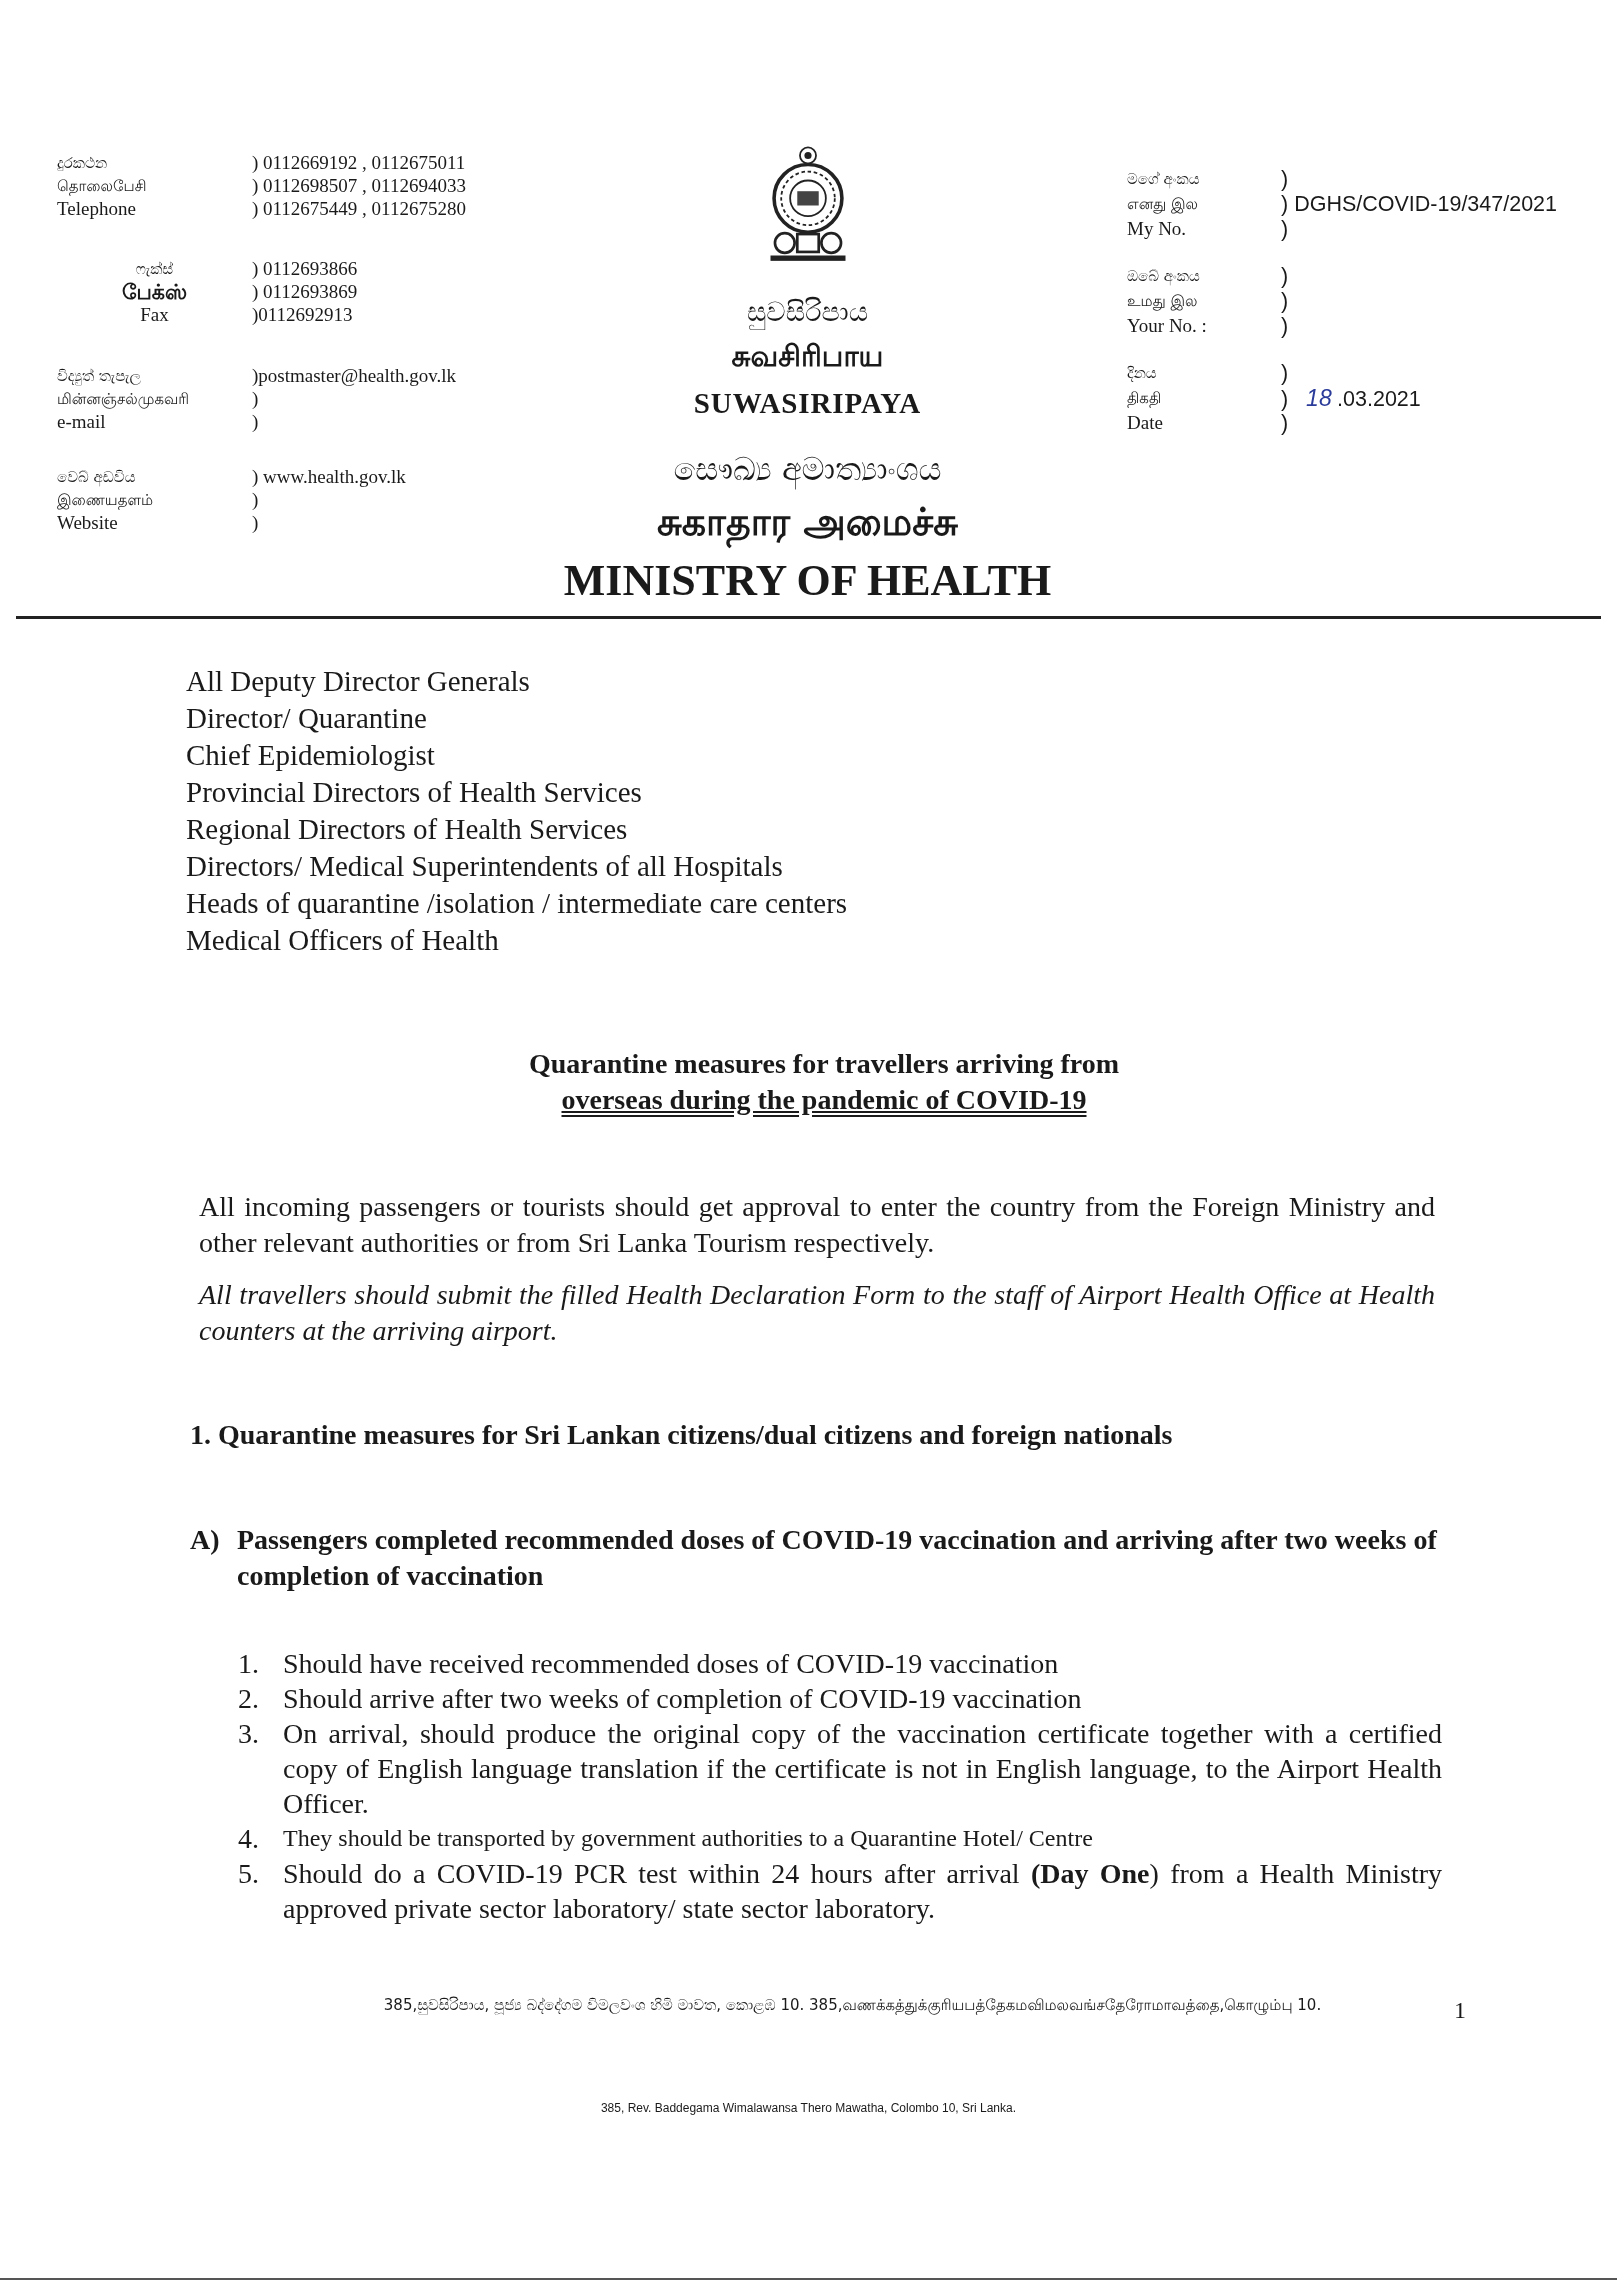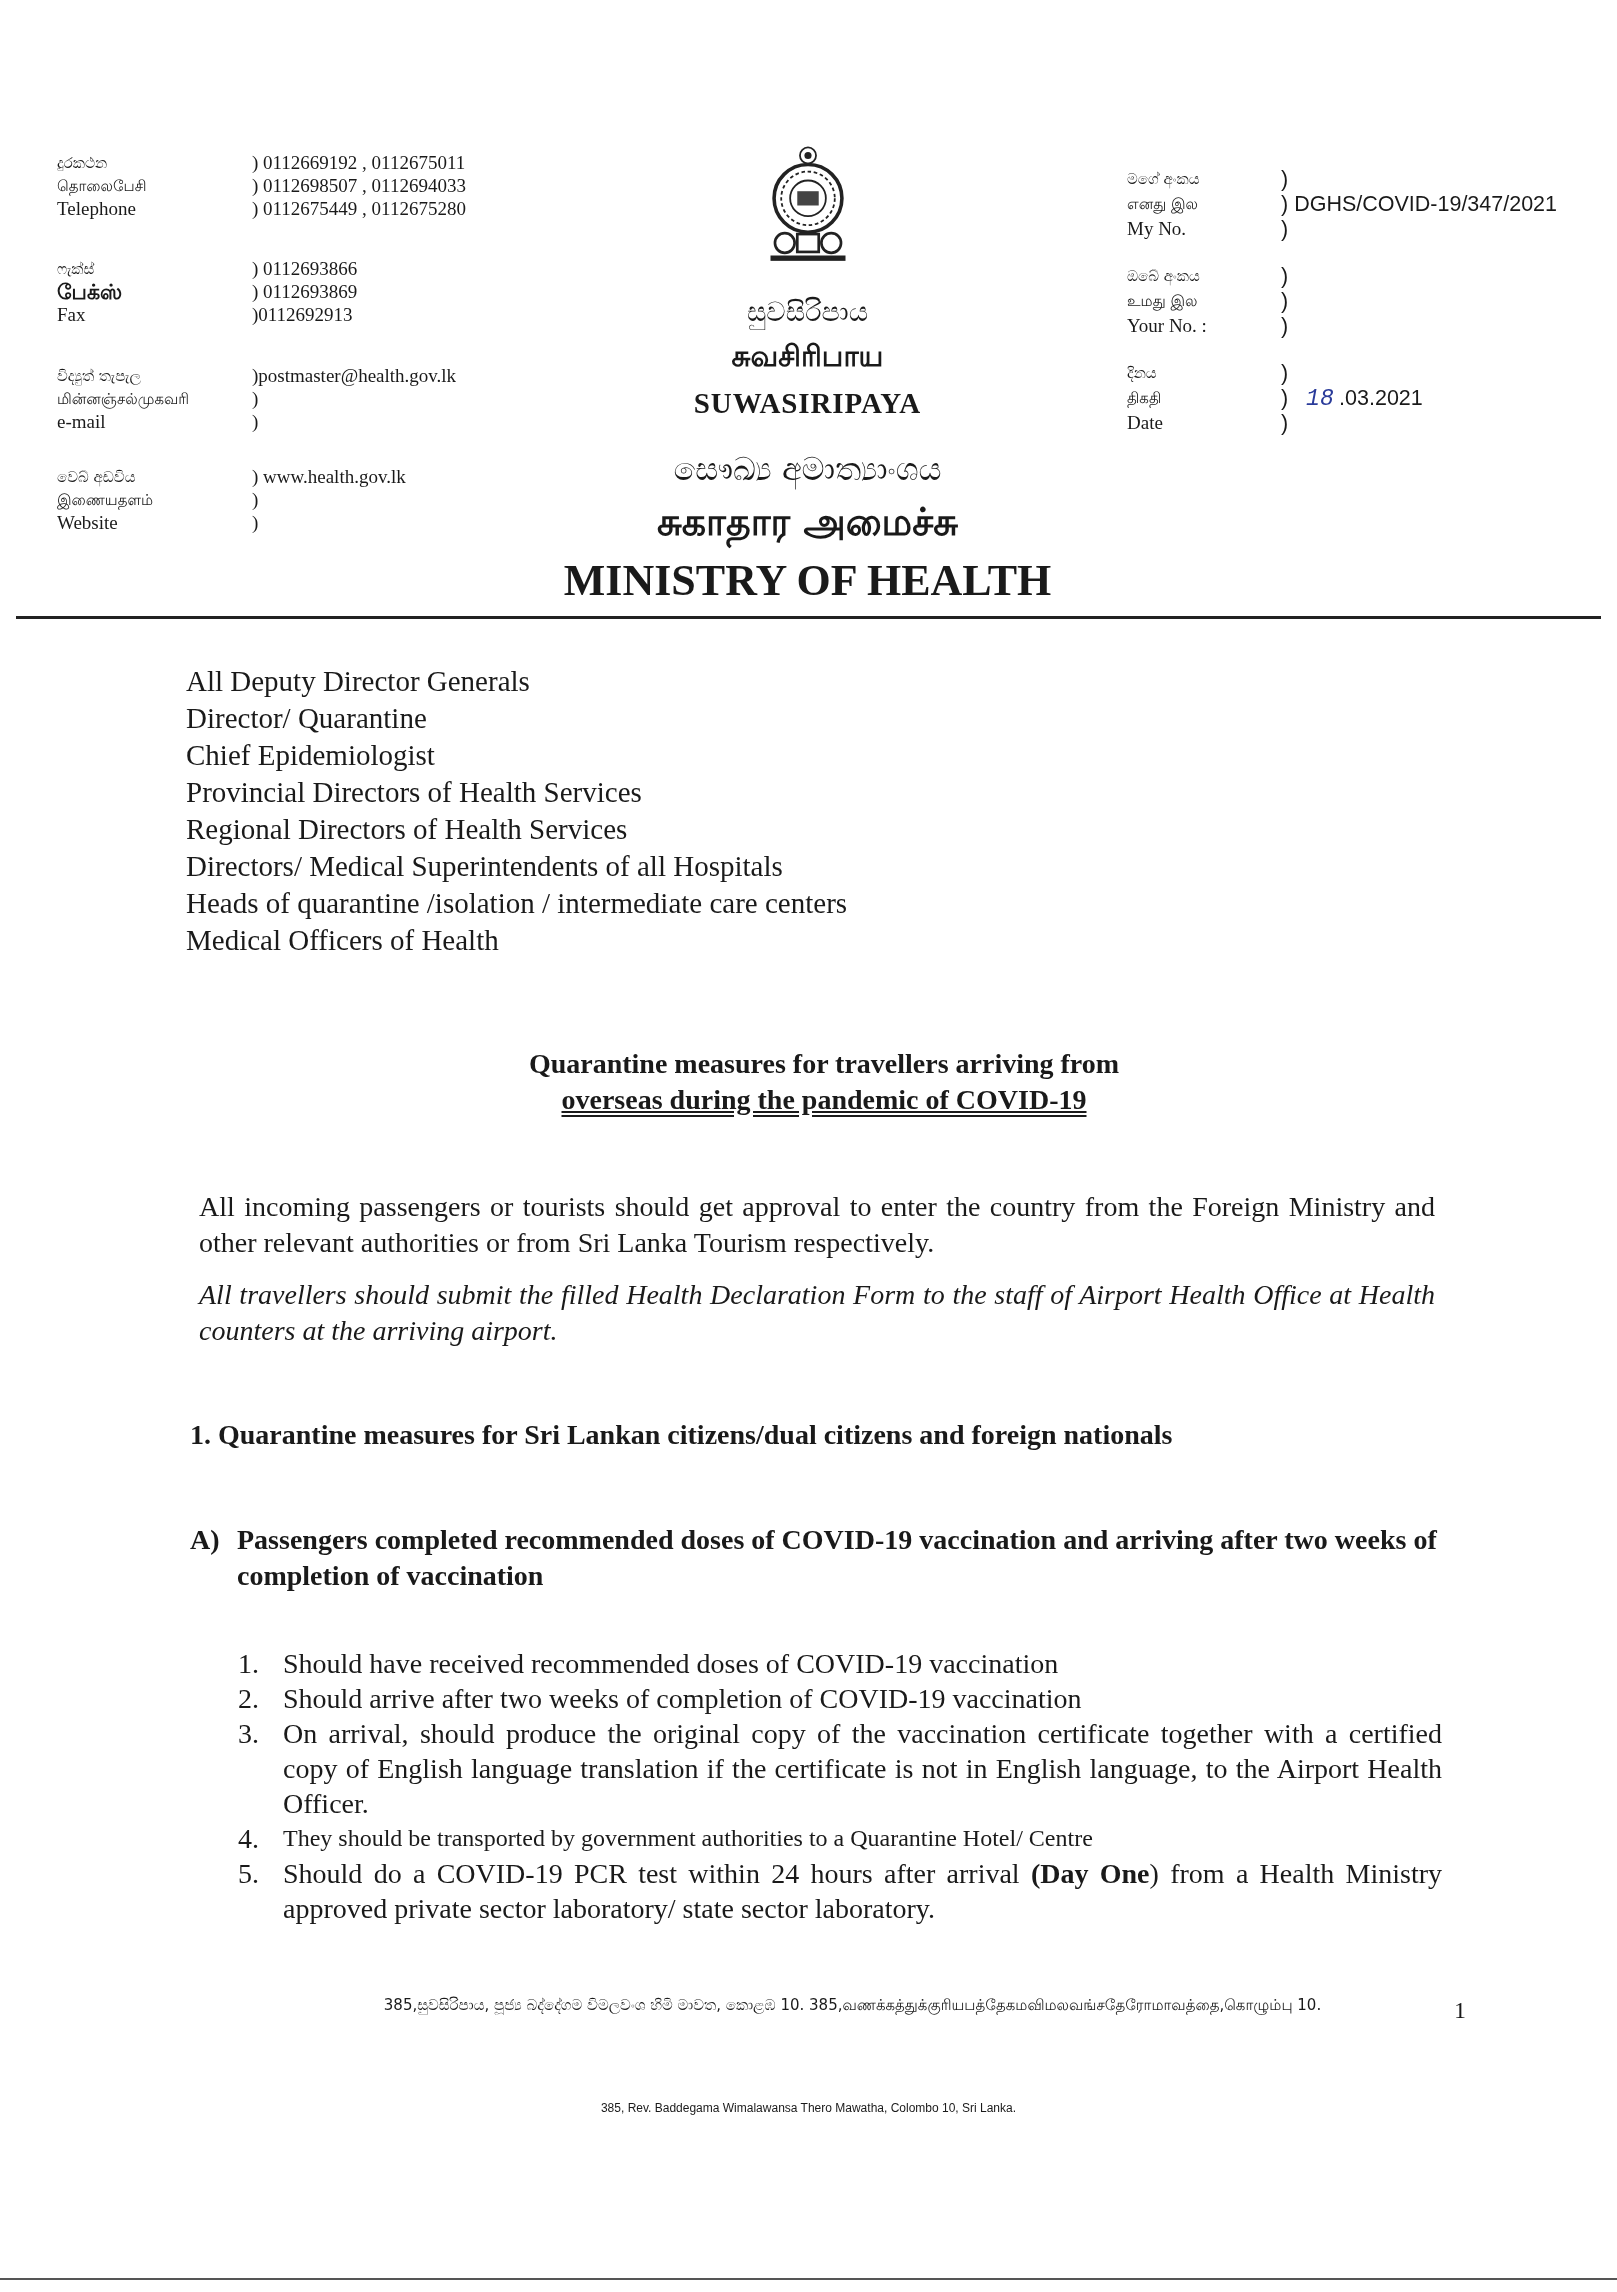--- a/index.html
+++ b/index.html
@@ -22,21 +22,21 @@
   .en-1 { top: 387px; font-size: 29px; font-weight: bold; letter-spacing: 0.9px; }
   .si-2 { top: 450px; font-size: 32px; font-family: "DejaVu Sans", sans-serif; }
   .ta-2 { top: 500px; font-size: 38px; font-weight: bold; font-family: "DejaVu Sans", sans-serif; }
   .en-2 { top: 555px; font-size: 44px; font-weight: bold; }
   
   .ref-block { position: absolute; left: 1127px; font-size: 19px; line-height: 22.4px; }
   .ref-row { display: flex; height: 25px; }
   .ref-row .lbl { width: 154px; white-space: nowrap; }
   .ref-row .lbl.native { font-family: "DejaVu Sans", sans-serif; font-size: 15px; }
   .ref-row .val { white-space: nowrap; font-family: "Liberation Sans", sans-serif; font-size: 21.5px; }
-  .handwritten { color: #2a3b9a; font-family: Liberation Mono, monospace; font-style: italic; margin-right: 5.4px; font-size: 23px; }
+  .handwritten { color: #2a3b9a; font-family: Liberation Sans, sans-serif; font-style: italic; margin-right: 5.4px; font-size: 23px; }
   .divider { position: absolute; left: 16px; right: 16px; top: 616px; height: 2.7px; background: #222; }
   .divider-bottom { position: absolute; left: 0; right: 0; top: 2278px; height: 1.8px; background: #555; }
   
   .recipients { position: absolute; left: 186px; top: 663px; font-size: 29px; line-height: 37px; }
   .recipients div { white-space: nowrap; }
   
   .doc-title { position: absolute; left: 179px; width: 1290px; text-align: center; font-weight: bold; font-size: 28px; line-height: 36px; }
   .doc-title .l2 { text-decoration: underline; text-decoration-style: double; }
   .para { position: absolute; left: 199px; width: 1236px; font-size: 28px; line-height: 36px; text-align: justify; }
   .h1 { position: absolute; left: 190px; top: 1419px; font-weight: bold; font-size: 28px; white-space: nowrap; }
@@ -62,21 +62,21 @@
     </div>
   <div class="contact-row">
       <span class="lbl native">தொலைபேசி</span>
       <span class="val">) 0112698507 , 0112694033</span>
     </div>
   <div class="contact-row">
       <span class="lbl">Telephone</span>
       <span class="val">) 0112675449 , 0112675280</span>
     </div>
 </div>
-<div class="contact-block" style="top:258px;">
+<div class="contact-block" style="top:258px;text-align:center;">
   <div class="contact-row">
       <span class="lbl native">ෆැක්ස්</span>
       <span class="val">) 0112693866</span>
     </div>
   <div class="contact-row">
       <span class="lbl native big">பேக்ஸ்</span>
       <span class="val">) 0112693869</span>
     </div>
   <div class="contact-row">
       <span class="lbl">Fax</span>

